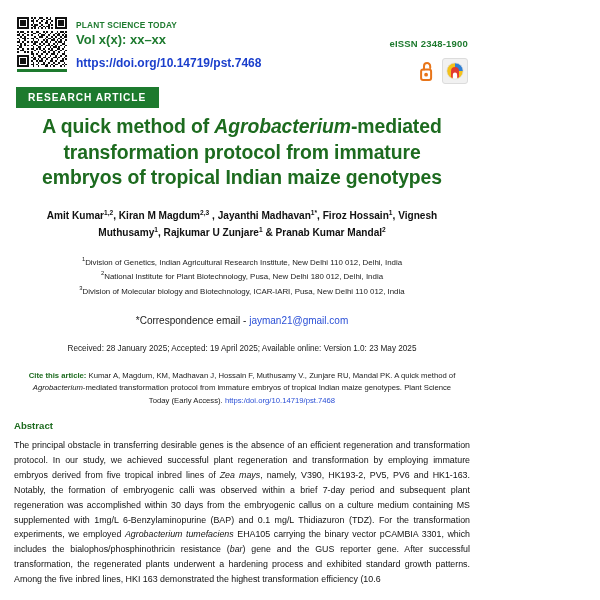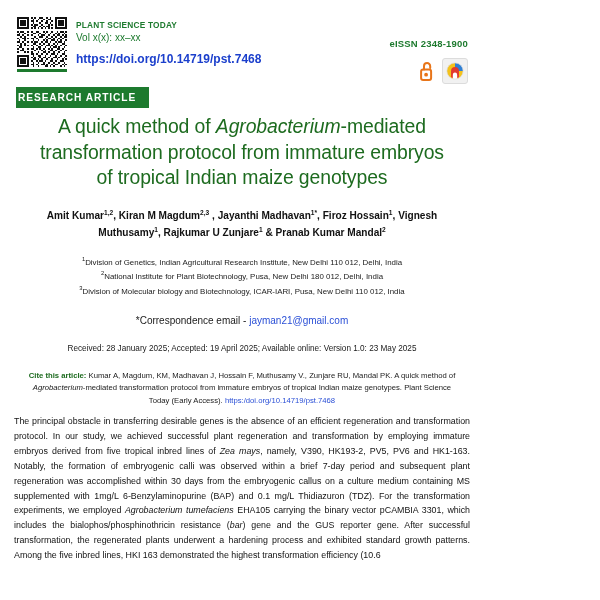--- a/index.html
+++ b/index.html
@@ -53,22 +53,22 @@
     top: 19px;
     line-height: 1.45;
   }
   .journal-name {
     font-size: 8.3px;
     font-weight: bold;
     color: #1d7a2e;
     letter-spacing: 0.2px;
   }
   .journal-vol {
-    font-size: 10px;
-    font-weight: normal;
+    font-size: 13px;
+    font-weight: bold;
     color: #1d7a2e;
   }
   .journal-doi {
     font-size: 12px;
     font-weight: bold;
     color: #1b3fcc;
     text-decoration: none;
   }
   .eissn {
     position: absolute;
@@ -100,31 +100,31 @@
   }
   .research-article {
     position: absolute;
     left: 16px;
     top: 87px;
     background: #1d7a2e;
     color: #ffffff;
     font-size: 10.2px;
     font-weight: bold;
     letter-spacing: 0.9px;
-    padding: 5px 13px 5px 2px;
+    padding: 5px 13px 5px 12px;
     display: inline-block;
   }
 
   
   .title {
     margin: 2px 30px 0 30px;
     text-align: center;
     color: #1d6b1f;
     font-size: 19.4px;
-    font-weight: normal;
+    font-weight: bold;
     line-height: 1.32;
     letter-spacing: -0.1px;
   }
   .title i { font-style: italic; }
 
   
   .authors {
     margin: 17px 42px 0 42px;
     text-align: center;
     font-size: 10.1px;
@@ -503,17 +503,18 @@
   <div class="correspondence">
     <span>*Correspondence email -  </span><a href="#">jayman21@gmail.com</a>
   </div>
 
   <div class="dates">Received: 28 January 2025; Accepted: 19 April  2025; Available online: Version 1.0: 23 May 2025</div>
 
   <div class="citation">
     <span class="cite-label">Cite this article:</span><span>  Kumar A, Magdum, KM, Madhavan J, Hossain F, Muthusamy V., Zunjare RU, Mandal PK. A quick method of </span><i>Agrobacterium</i><span>-mediated transformation protocol from immature embryos of tropical Indian maize genotypes. Plant Science Today (Early  Access). </span><a href="#">https:/doi.org/10.14719/pst.7468</a>
   </div>
 
+  <div class="abstract-heading">Abstract</div>
   <div class="abstract-body">
     <span>The principal obstacle in transferring desirable genes is the absence of an efficient regeneration and transformation protocol. In our study, we achieved successful plant regeneration and transformation by employing immature embryos derived from five tropical inbred lines of </span><i>Zea mays</i><span>, namely, V390, HK193-2, PV5, PV6 and HK1-163. Notably, the formation of embryogenic calli was observed within a brief 7-day period and subsequent plant regeneration was accomplished within 30 days from the embryogenic callus on a culture medium containing MS supplemented with 1mg/L 6-Benzylaminopurine (BAP) and 0.1 mg/L Thidiazuron (TDZ). For the transformation experiments, we employed </span><i>Agrobacterium tumefaciens</i><span> EHA105 carrying the binary vector pCAMBIA 3301, which includes the bialophos/phosphinothricin resistance (</span><i>bar</i><span>) gene and the GUS reporter gene. After successful transformation, the regenerated plants underwent a hardening process and exhibited standard growth patterns. Among the five inbred lines, HKI 163 demonstrated the highest transformation efficiency (10.6</span>
   </div>
 
 </div>
 
 </body></html>

